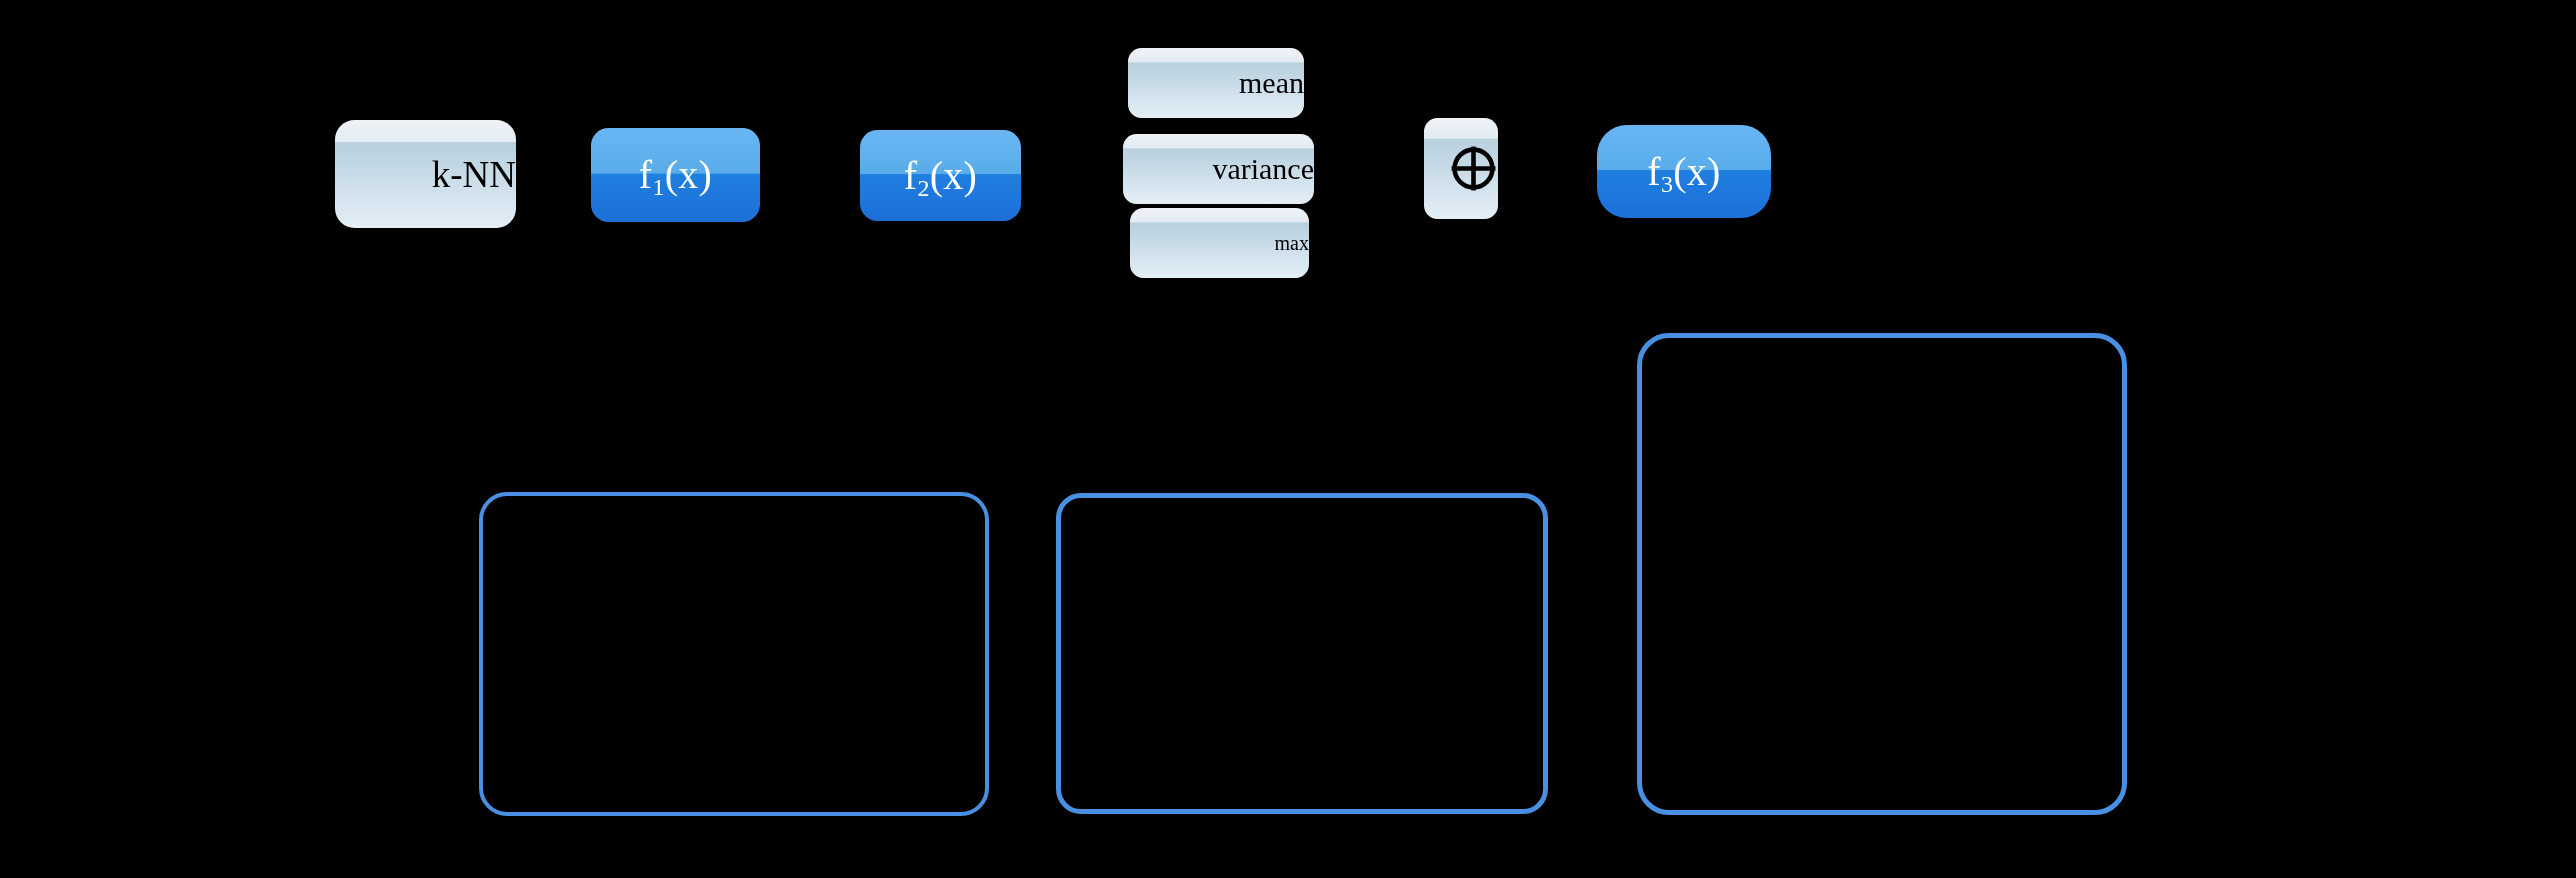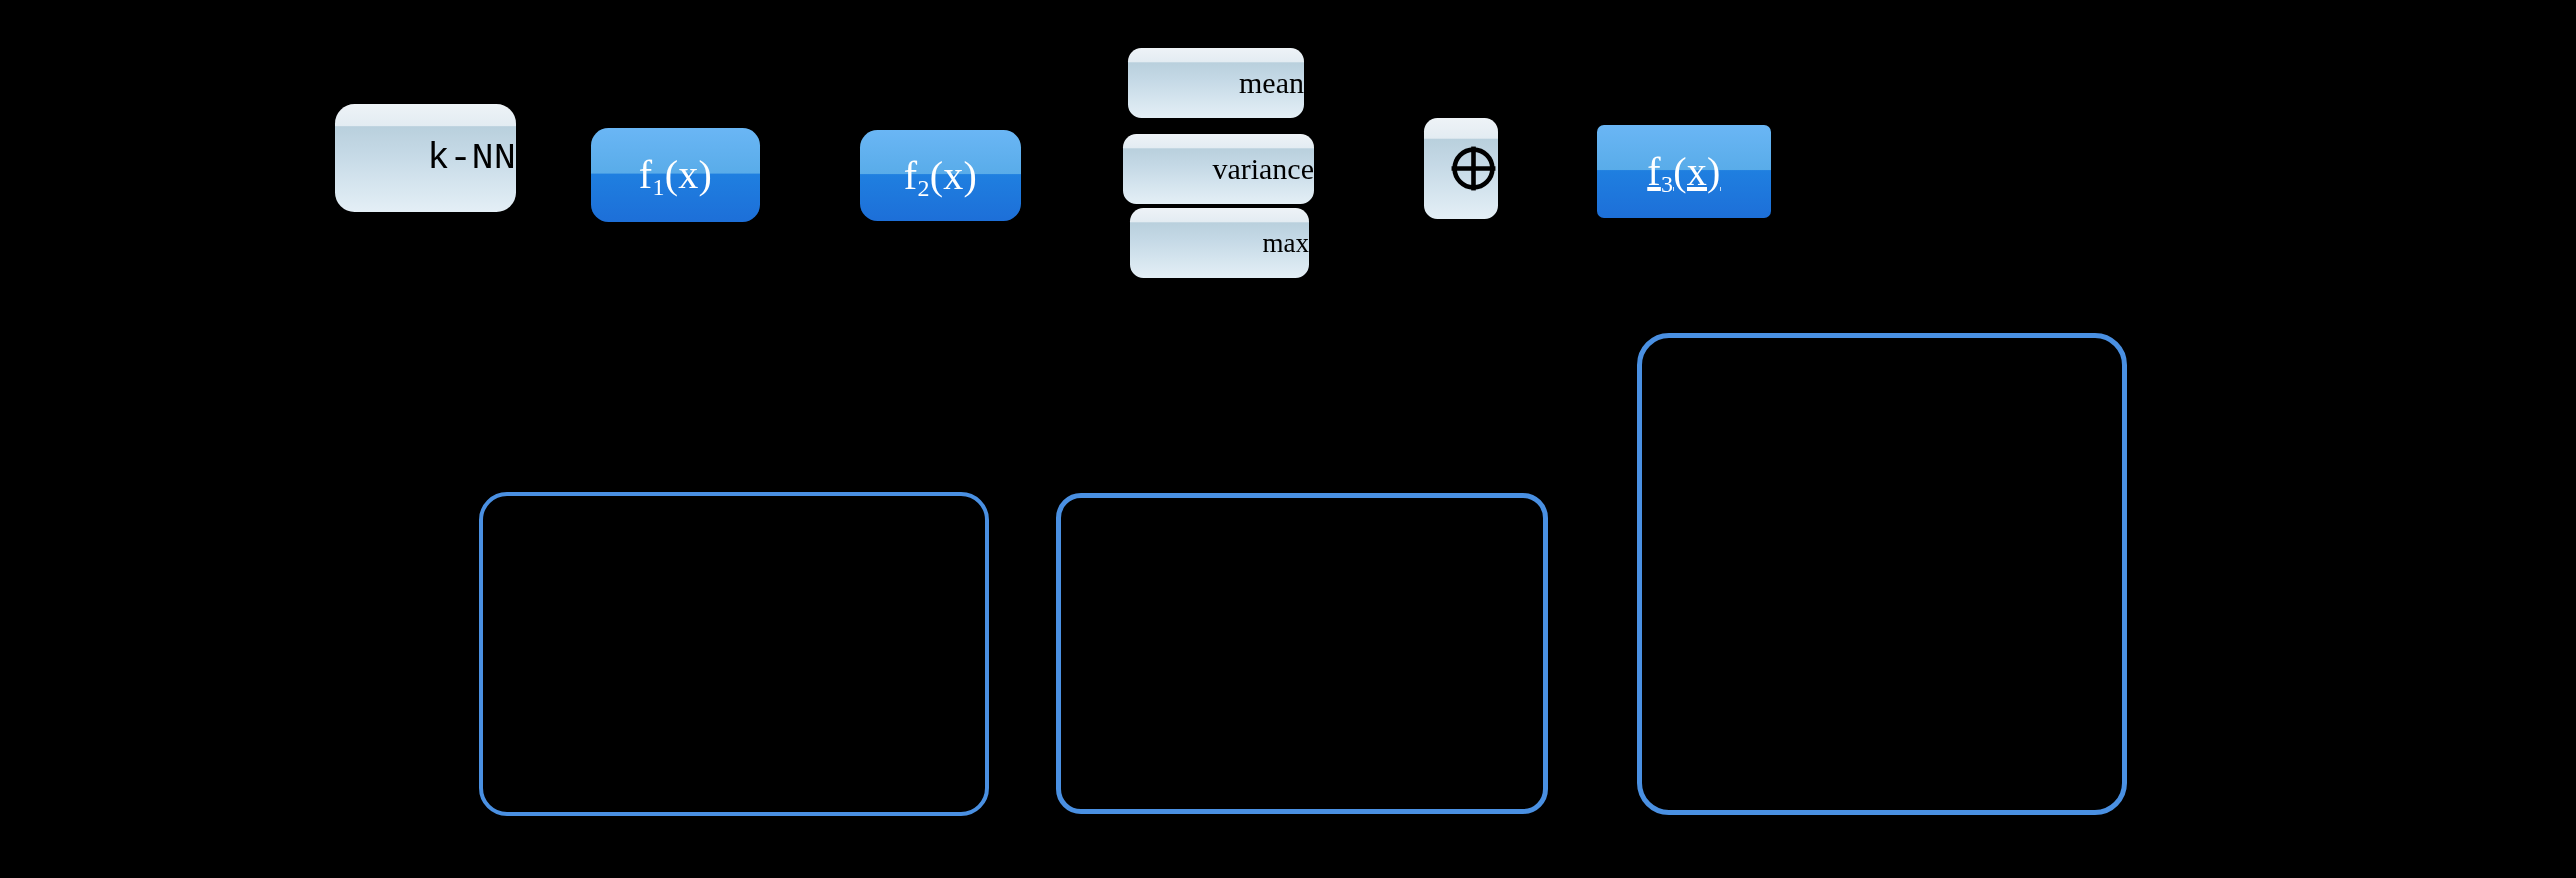--- a/index.html
+++ b/index.html
@@ -64,28 +64,28 @@
     font-size: 40px;
     letter-spacing: 0.3px;
   }
   .fn sub {
     font-size: 0.60em;
     vertical-align: -0.28em;
     line-height: 0;
   }
 
   
-  #node-knn      { left: 335px;  top: 104px; width: 181px; height: 108px; border-radius: 19.6px; font-size: 37px; font-family: Liberation Mono, monospace; }
+  #node-knn      { left: 335px;  top: 120px; width: 181px; height: 108px; border-radius: 19.6px; font-size: 37px; }
   #node-f1       { left: 591px; top: 128px; width: 169px; height: 94px; border-radius: 17.5px; }
   #node-f2       { left: 860px; top: 130px; width: 161px; height: 91px; border-radius: 17.5px; justify-content: center; }
   #node-mean     { left: 1128px; top: 48px;  width: 176px; height: 70px; border-radius: 13.4px; font-size: 30px; }
   #node-variance { left: 1123px; top: 134px; width: 191px; height: 70px; border-radius: 13.4px; font-size: 30px; }
-  #node-max      { left: 1130px; top: 208px; width: 179px; height: 70px; border-radius: 13.4px; font-size: 27px; }
+  #node-max      { left: 1130px; top: 208px; width: 179px; height: 70px; border-radius: 13.4px; font-size: 20px; }
   #node-oplus    { left: 1424px; top: 118px; width: 74px; height: 101px; border-radius: 13.4px; }
-  #node-f3       { left: 1597px; top: 125px; width: 174px; height: 93px; border-radius: 7px; text-decoration: underline; }
+  #node-f3       { left: 1597px; top: 125px; width: 174px; height: 93px; border-radius: 30px; }
 
   
   #node-oplus svg { display: block; }
 
   
   .frame {
     position: absolute;
     box-sizing: border-box;
     background: transparent;
     border-style: solid;

